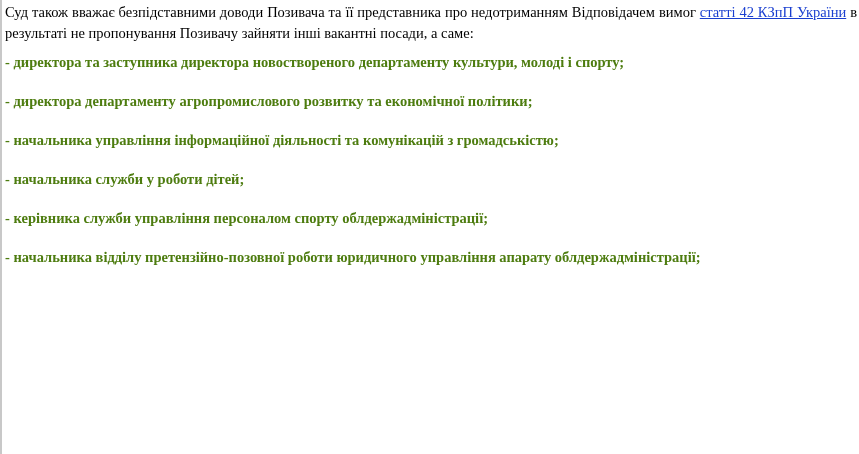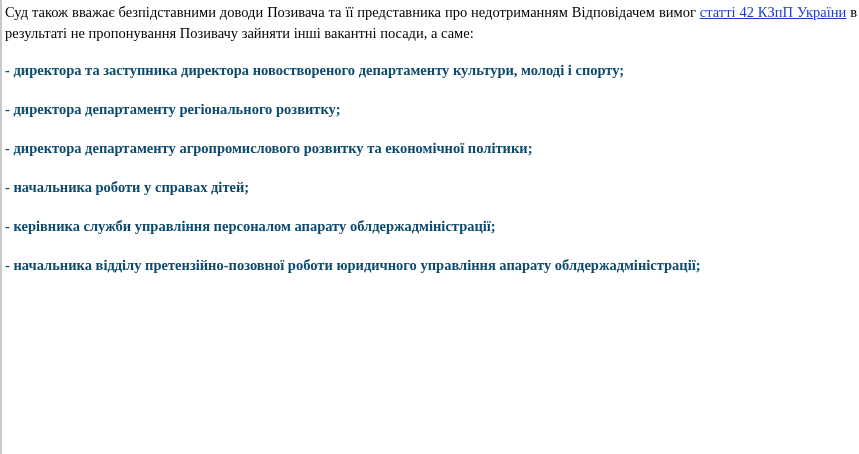--- a/index.html
+++ b/index.html
@@ -39,30 +39,30 @@
   .para {
     font-size: 14.5px;
     line-height: 1.45;
     color: #000000;
     text-align: justify;
     text-justify: inter-word;
     margin: 0 0 0 0;
     padding-right: 2px;
   }
   .para-intro {
-    margin-bottom: 16px;
+    margin-bottom: 8px;
   }
   a.link {
     color: #1a3fd0;
     text-decoration: underline;
   }
   .bullet {
     font-size: 14.5px;
     line-height: 1.45;
-    color: #0c4a6e;
+    color: #4d7c0f;
     font-weight: bold;
     text-align: justify;
     text-justify: inter-word;
     margin: 0 0 18px 0;
     padding-right: 9px;
   }
   .bullet.wrapped {
     margin-bottom: 14px;
   }
   .bullet:last-child {
@@ -76,20 +76,20 @@
 <body>
 
 <div class="page">
   <div class="left-rule"></div>
 
   <div class="content">
 
     <p class="para para-intro"><span>Суд також вважає безпідставними доводи Позивача та її представника про недотриманням Відповідачем вимог </span><a class="link" href="#">статті 42 КЗпП України</a><span> в результаті не пропонування Позивачу зайняти інші вакантні посади, а саме:</span></p>
 
     <p class="bullet">- директора та заступника директора новоствореного департаменту культури, молоді і спорту;</p>
-    <p class="bullet">- директора департаменту регіонального розвитку;</p>
     <p class="bullet">- директора департаменту агропромислового розвитку та економічної політики;</p>
-    <p class="bullet">- начальника роботи у справах дітей;</p>
-    <p class="bullet">- керівника служби управління персоналом апарату облдержадміністрації;</p>
+    <p class="bullet">- начальника управління інформаційної діяльності та комунікацій з громадськістю;</p>
+    <p class="bullet">- начальника служби у роботи дітей;</p>
+    <p class="bullet">- керівника служби управління персоналом спорту облдержадміністрації;</p>
     <p class="bullet">- начальника відділу претензійно-позовної роботи юридичного управління апарату облдержадміністрації;</p>
 
   </div>
 </div>
 
 </body></html>

